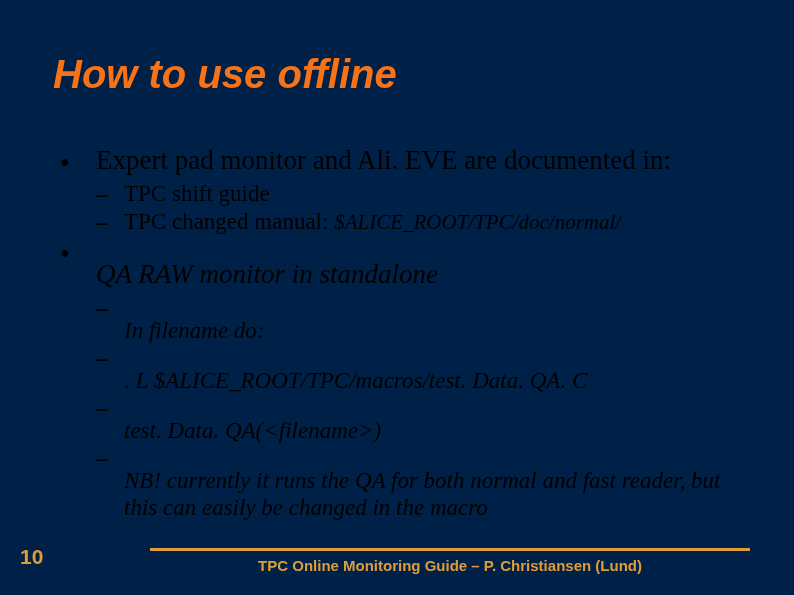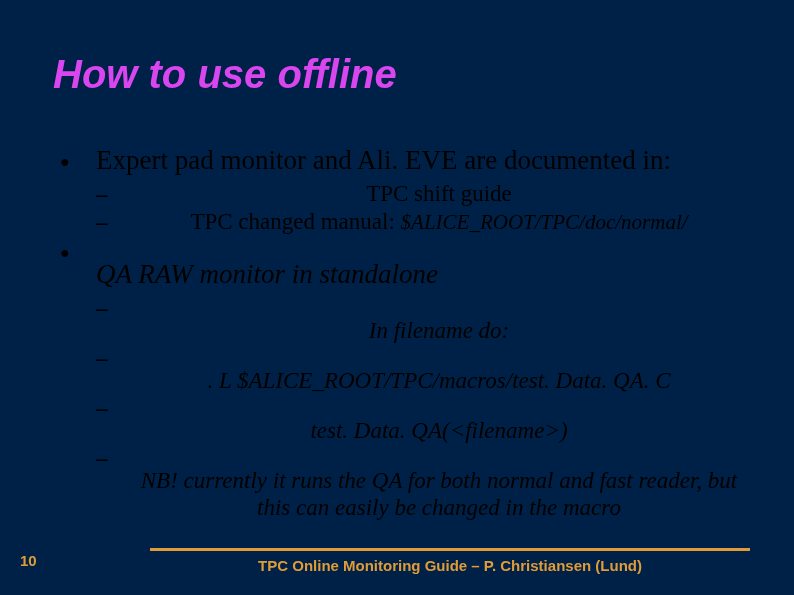--- a/index.html
+++ b/index.html
@@ -19,21 +19,21 @@
     box-sizing: border-box;
   }
   .title {
     position: absolute;
     top: 52px;
     left: 53px;
     font-family: Arial, Helvetica, sans-serif;
     font-size: 40px;
     font-weight: bold;
     font-style: italic;
-    color: #d946ef;
+    color: #f97316;
   }
   .body {
     position: absolute;
     top: 145px;
     left: 60px;
     right: 40px;
     color: #000;
     font-size: 26px;
     line-height: 1.18;
   }
@@ -61,21 +61,20 @@
   .l2 .dash {
     width: 28px;
     flex-shrink: 0;
     font-size: 23px;
     font-weight: bold;
     margin-top: 1px;
   }
   .l2 .text {
     flex: 1;
     font-size: 23px;
-    text-align: center;
   }
   .italic { font-style: italic; margin-top: 23px; }
   .smallital { font-style: italic; font-size: 21px; }
   .footer-line {
     position: absolute;
     left: 150px;
     right: 44px;
     bottom: 44px;
     height: 3px;
     background: #e09c38;
@@ -91,21 +90,21 @@
     font-size: 15px;
     font-weight: bold;
     margin-top: 24px;
   }
   .page-num {
     position: absolute;
     bottom: 26px;
     left: 20px;
     color: #e09c38;
     font-family: Arial, Helvetica, sans-serif;
-    font-size: 15px;
+    font-size: 21px;
     font-weight: bold;
   }
 </style>
 </head>
 <body>
 
 <div class="slide">
 
   <div class="title">How to use offline</div>
 

